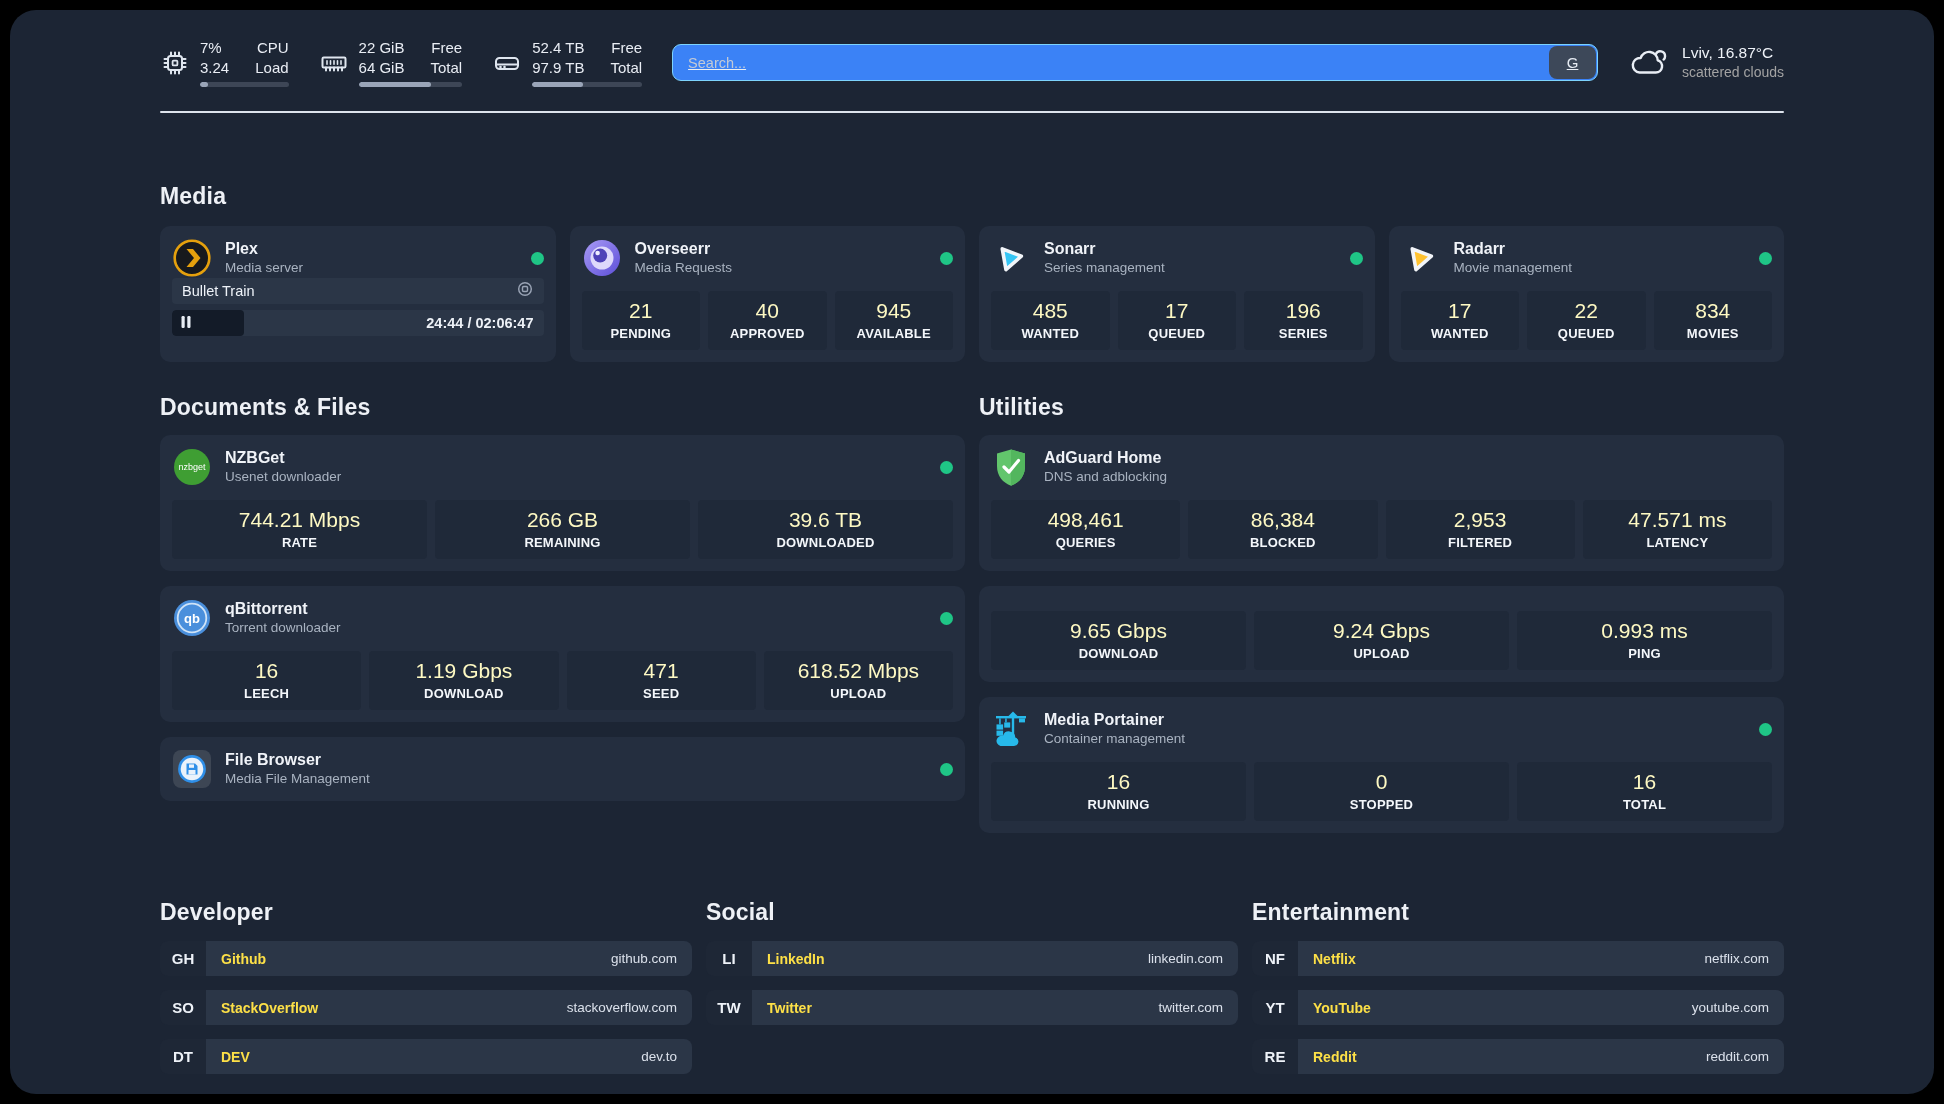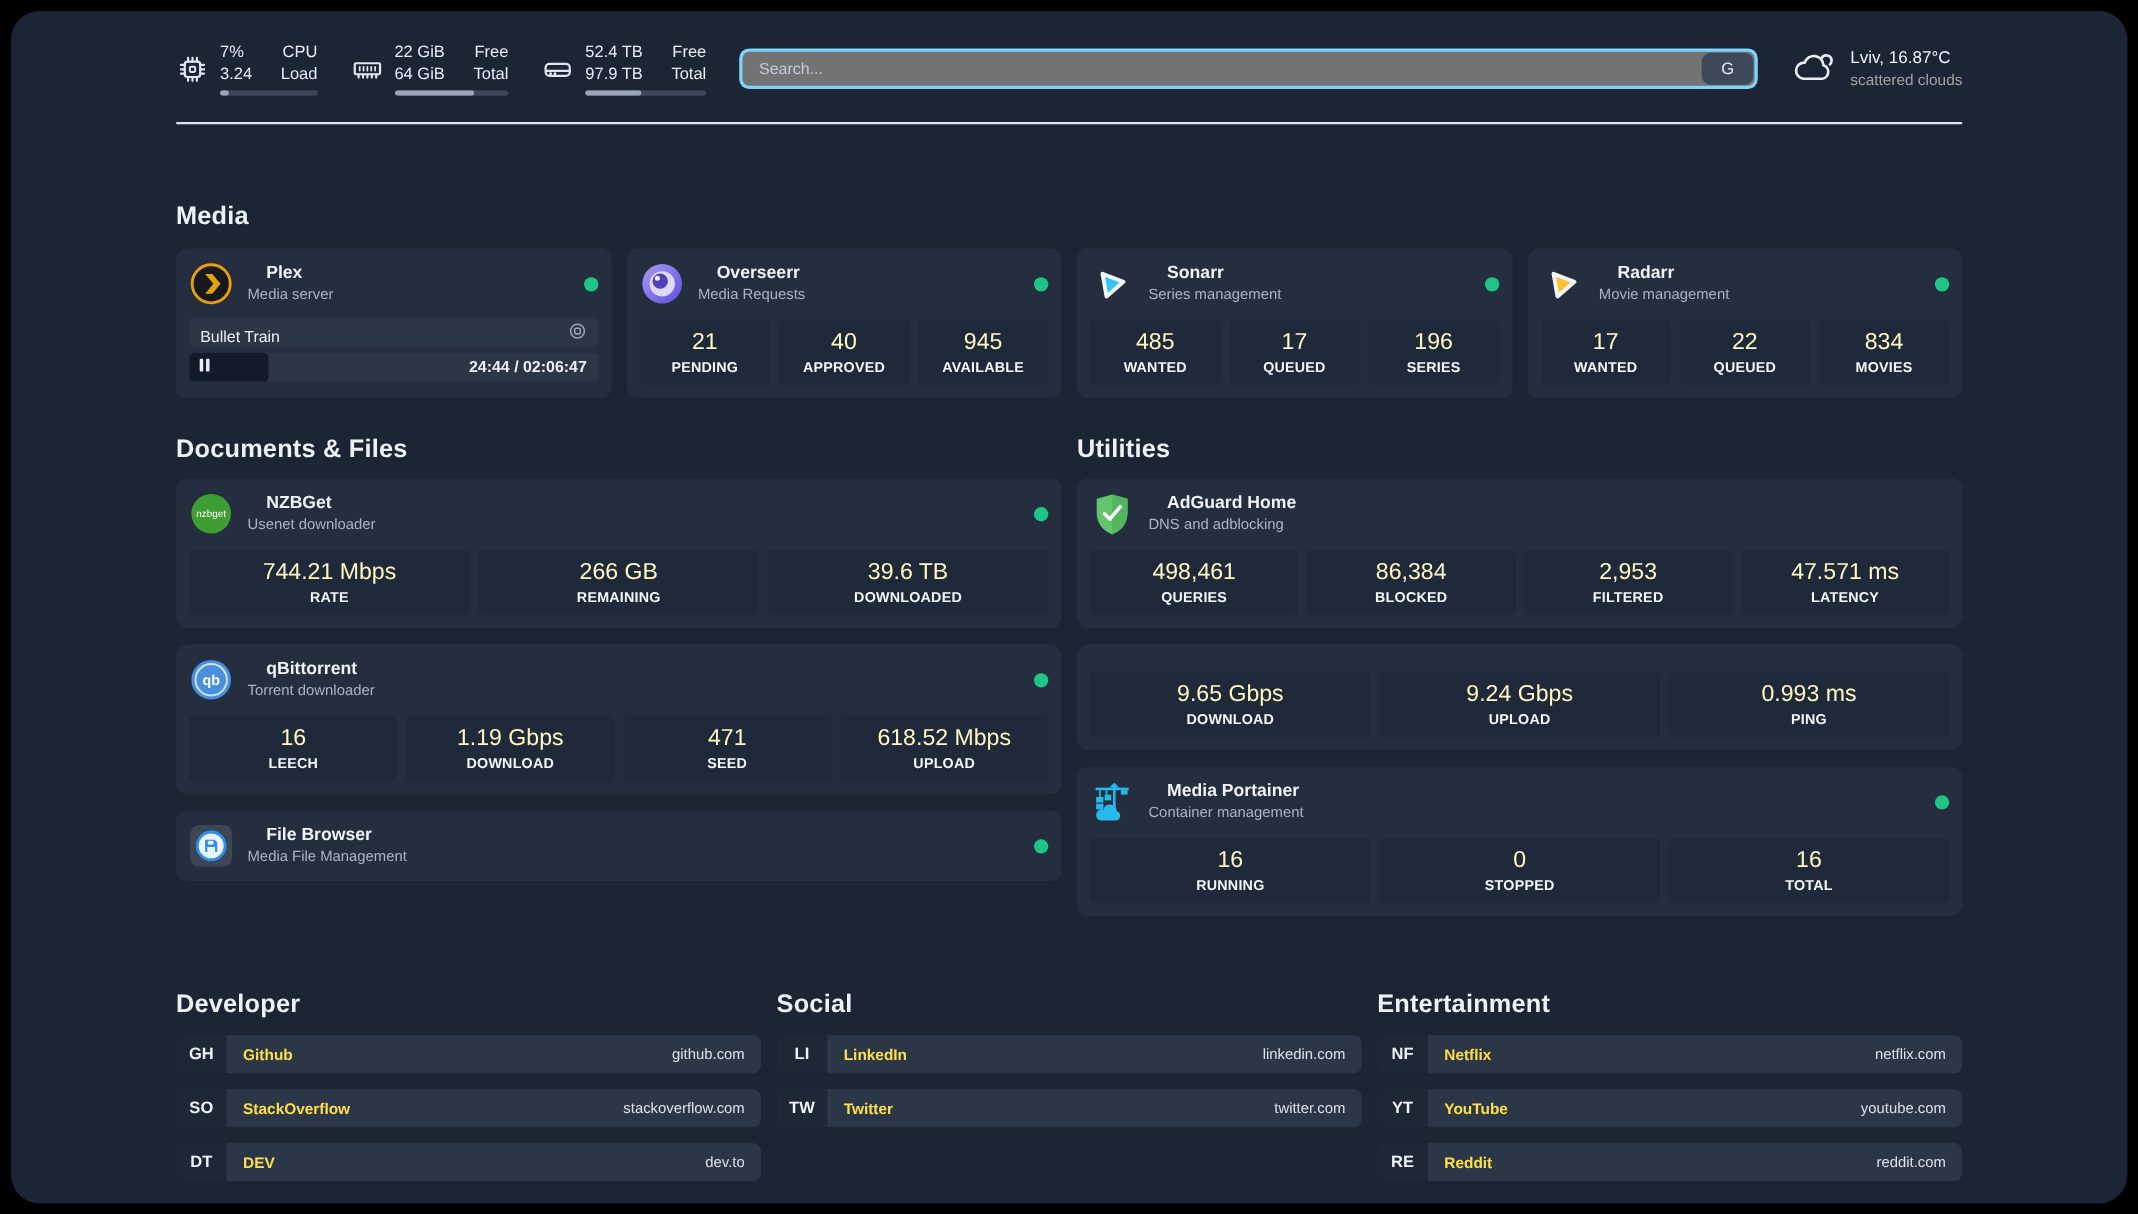--- a/index.html
+++ b/index.html
@@ -20,22 +20,22 @@
   .sys-stats { display:flex; gap:30px; flex:none; }
   .sys { display:flex; gap:10px; align-items:center; }
   .sys .sysicon { flex:none; display:flex; }
   .sysbody { display:flex; flex-direction:column; }
   .sysrow { display:flex; gap:26px; }
   .syscol { display:flex; flex-direction:column; font-size:15px; font-weight:500; line-height:1.3; color:#e9edf4; }
   .syscol.right { text-align:right; }
   .sysbar { margin-top:5px; height:5px; border-radius:3px; background:#3d4656; overflow:hidden; }
   .sysfill { height:100%; border-radius:3px; background:#9aa5b8; }
 
-  .search { flex:1; display:flex; align-items:stretch; height:37px; background:#737373;
-    border:3px solid #7dd3fc; border-radius:9px; overflow:hidden; }
+  .search { flex:1; display:flex; align-items:stretch; height:37px; background:#3b82f6;
+    border:1px solid #7dd3fc; border-radius:9px; overflow:hidden;text-decoration:underline; }
   .search input { flex:1; background:transparent; border:none; outline:none;
     padding:0 15px; color:#e7ecf3; font-size:14.5px; font-family:inherit; }
   .search input::placeholder { color:#c3cad6; }
   .gbtn { width:47px; margin:1px; background:#3d4859; border:none; border-radius:8px;
     color:#e7ecf3; font-size:15px; font-weight:500; cursor:pointer; }
 
   .weather { flex:none; display:flex; align-items:center; gap:12px; }
   .weather-text { display:flex; flex-direction:column; line-height:1.3; }
   .weather-temp { font-size:15.5px; font-weight:500; color:#eef2f8; }
   .weather-cond { font-size:14px; color:#a3a3a3; }
@@ -48,32 +48,32 @@
   .grid4 { margin-top:16px; display:grid; grid-template-columns:repeat(4,1fr); gap:14px; }
   .cols2 { margin-top:32px; display:grid; grid-template-columns:1fr 1fr; gap:14px; align-items:start; }
   .col-cards { margin-top:14px; display:flex; flex-direction:column; gap:15px; }
   .cols3 { margin-top:66px; display:grid; grid-template-columns:repeat(3,1fr); gap:14px; align-items:start; }
 
   
   .card { background:#242e3f; border-radius:10px; padding:12px; cursor:pointer; }
   .app-header { display:flex; align-items:center; gap:13px; }
   .app-icon { width:40px; height:40px; flex:none; display:flex; align-items:center; justify-content:center; }
   .app-meta { display:flex; flex-direction:column; line-height:1.25; }
-  .app-name { font-size:16px; font-weight:600; color:#f0f3f8;margin-left:17px; }
+  .app-name { font-size:16px; font-weight:600; color:#f0f3f8; }
   .app-desc { font-size:13.5px; color:#a9b3c1; margin-top:1px; }
   .dot { width:13px; height:13px; border-radius:50%; background:var(--status-online,#1fc586);
     margin-left:auto; flex:none; }
   .stats { display:flex; gap:8px; margin-top:13px; }
   .statbox { flex:1; background:#1f2939; border-radius:4px; padding:8px 4px 9px; text-align:center; }
   .stat-value { font-size:21px; color:#fef9c3; }
   .stat-label { font-size:13px; font-weight:700; color:#f4f7fb; margin-top:3px; letter-spacing:.2px; }
 
   
-  .np-row { margin-top:11px; height:26px; background:#2b3647; border-radius:4px;
-    display:flex; align-items:flex-end; justify-content:space-between; padding:0 10px;gap:36px; }
+  .np-row { height:26px; background:#2b3647; border-radius:4px;
+    display:flex; align-items:center; justify-content:space-between; padding:0 10px;gap:36px; }
   .np-title { font-size:14.5px; font-weight:500; color:#eef2f8; }
   .np-progress { margin-top:6px; height:26px; background:#2b3647; border-radius:4px;
     position:relative; overflow:hidden; }
   .np-fill { position:absolute; top:0; bottom:0; left:0; background:#131b28; border-radius:4px;
     display:flex; align-items:center; padding-left:9px; }
   .np-time { position:absolute; right:10px; top:50%; transform:translateY(-50%);
     font-size:14.5px; font-weight:600; color:#edf1f7; }
 
   
   .bm-list { margin-top:15px; display:flex; flex-direction:column; gap:14px; }

